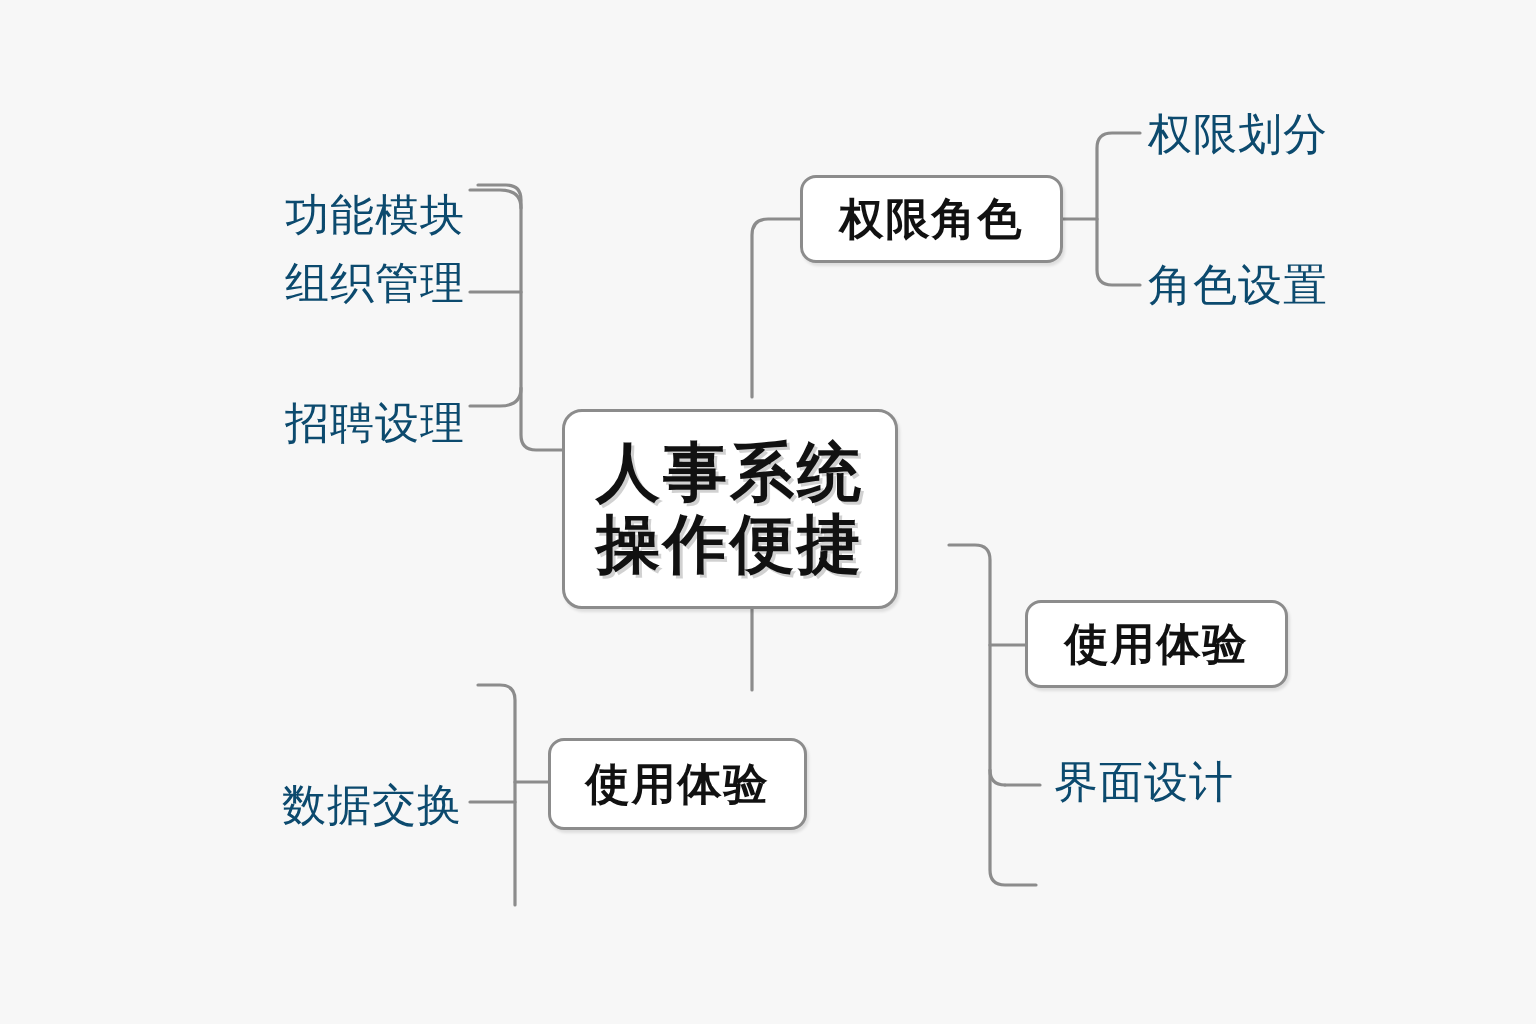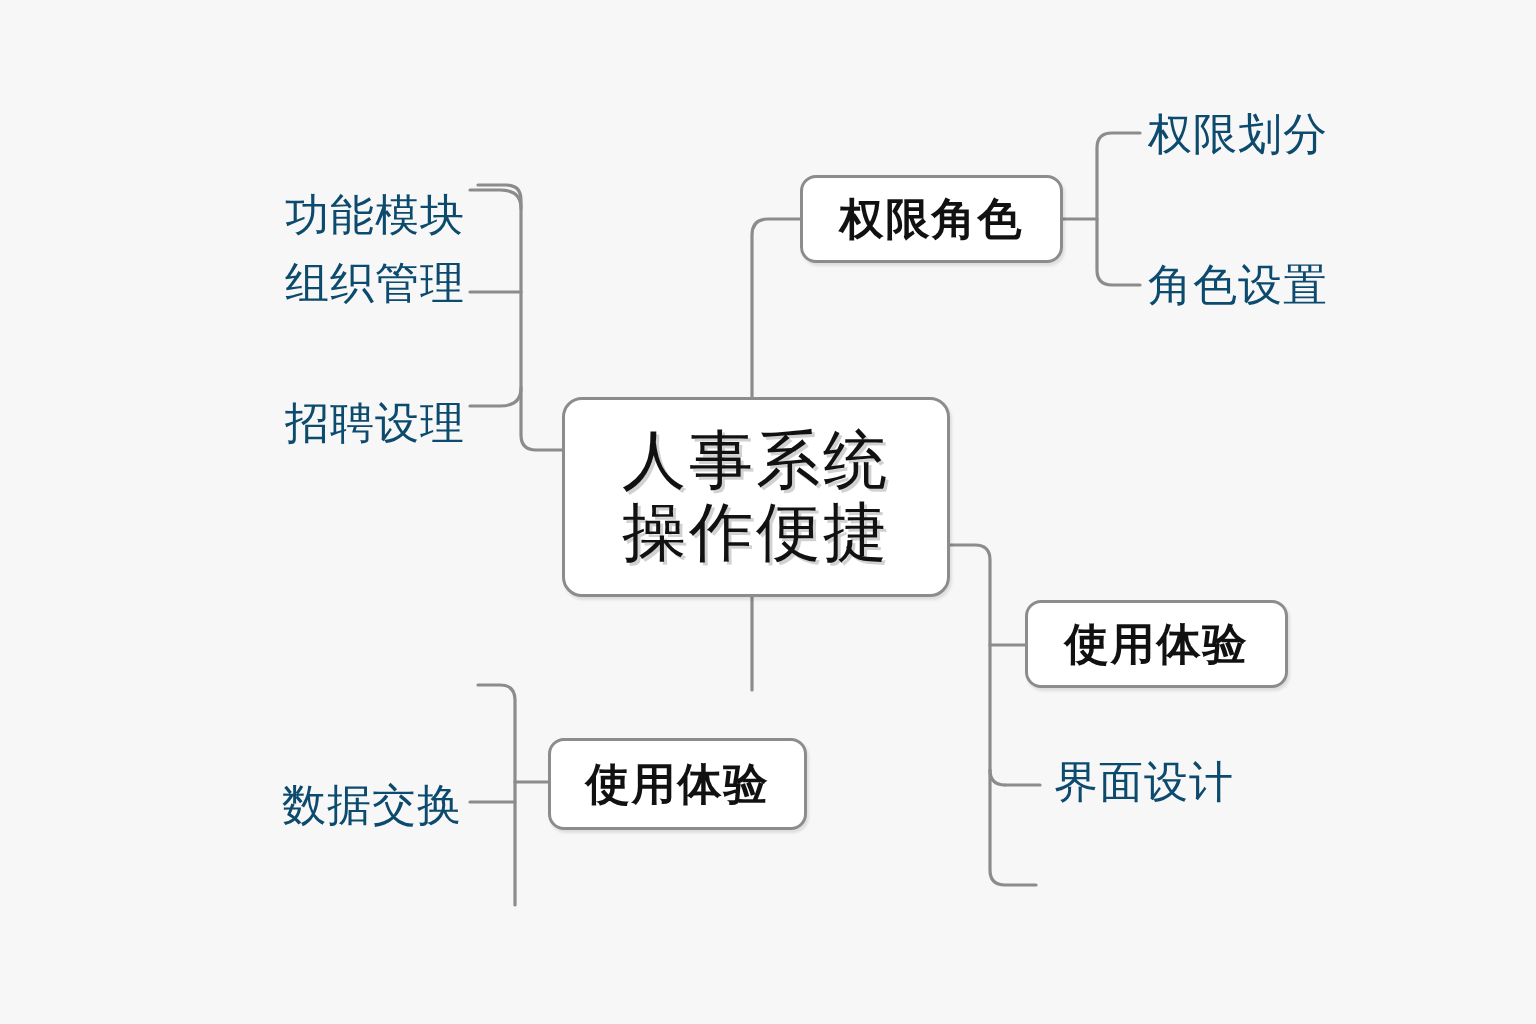--- a/index.html
+++ b/index.html
@@ -38,25 +38,25 @@
     align-items: center;
     justify-content: center;
     color: #111111;
     line-height: 1.12;
     letter-spacing: 2px;
     box-shadow: 2px 3px 3px rgba(0,0,0,0.10);
     z-index: 3;
   }
   .node-root {
     left: 562px;
-    top: 397px;
-    width: 388px;
+    top: 409px;
+    width: 336px;
     height: 200px;
     font-size: 64px;
-    font-weight: 400;
+    font-weight: 700;
     border-radius: 20px;
     letter-spacing: 3px;
     text-shadow: 3px 3px 0 rgba(0,0,0,0.18);
   }
   .node-root .root-line { display: block; }
   .node-branch {
     font-size: 44px;
     font-weight: 700;
   }
   .node-perm-role {

